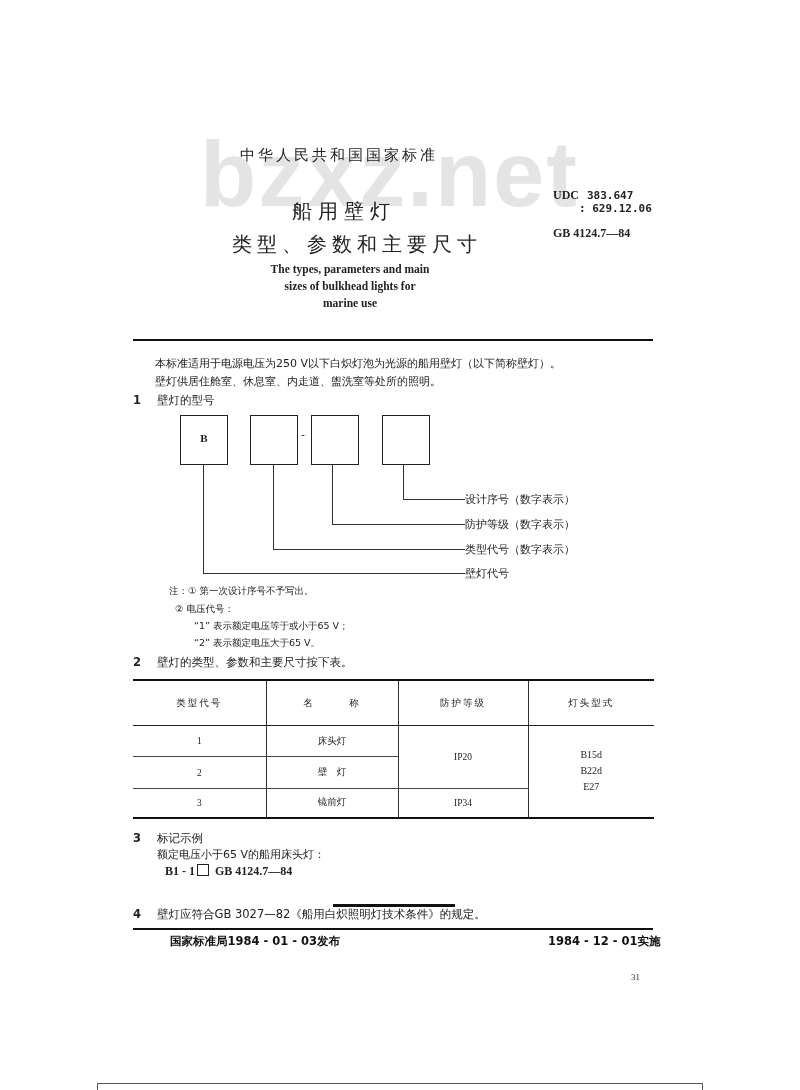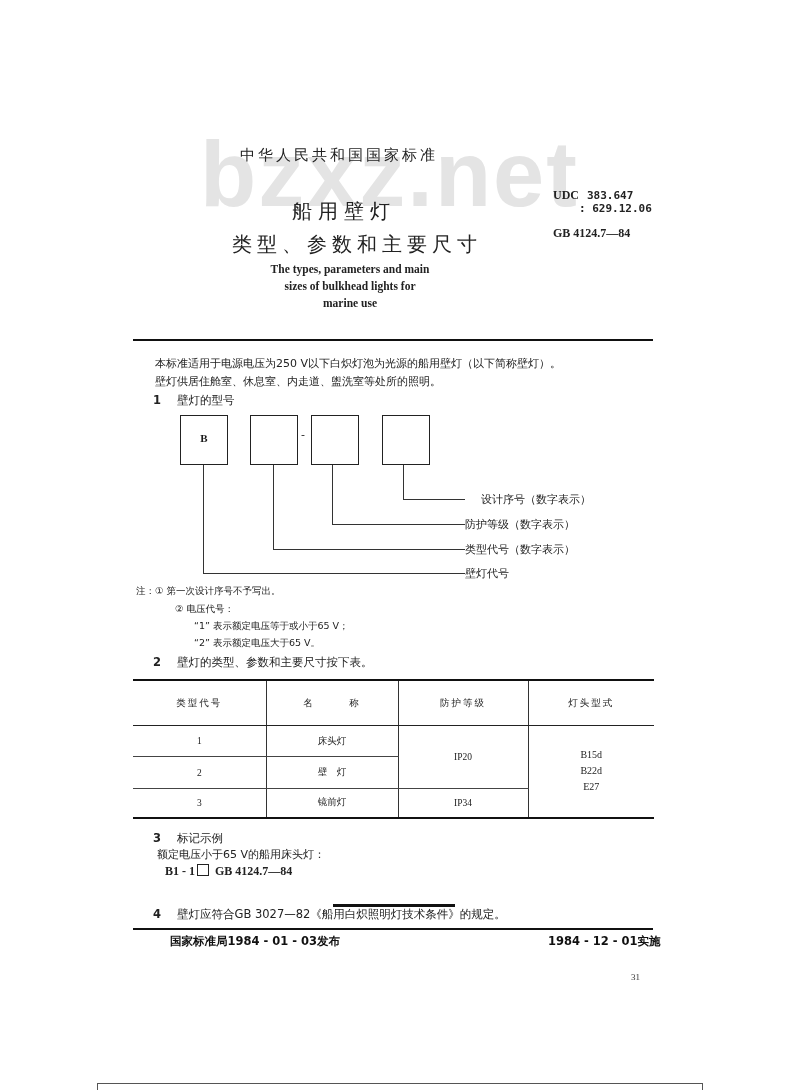--- a/index.html
+++ b/index.html
@@ -12,21 +12,21 @@
   .title1 { left:292px; top:198px; font-size:20px; letter-spacing:6px; color:#222; }
   .title2 { left:232px; top:231px; font-size:20px; letter-spacing:5px; color:#222; }
   .udc { left:553px; top:188px; font-family:"Liberation Serif", serif; font-weight:bold; font-size:12px; color:#222; }
   .udc-num { font-family:"DejaVu Sans Mono", monospace; font-size:11px; margin-left:8px; }
   .udc2 { left:579px; top:202px; font-family:"DejaVu Sans Mono", monospace; font-weight:bold; font-size:11px; color:#222; }
   .gb { left:553px; top:226px; font-family:"Liberation Serif", serif; font-weight:bold; font-size:12px; color:#222; }
   .en-title { left:250px; top:261px; width:200px; text-align:center; font-family:"Liberation Serif", serif;
               font-weight:bold; font-size:11.5px; line-height:17px; color:#222; }
   .rule { background:#111; height:2px; }
   .para { font-size:11px; color:#222; white-space:nowrap; }
-  .sec { font-size:11.5px; color:#222; white-space:nowrap;margin-left:20px; }
+  .sec { font-size:11.5px; color:#222; white-space:nowrap; }
   .sec .num { display:inline-block; width:24px; font-weight:bold; }
   .box { border:1.5px solid #222; box-sizing:border-box; background:#fff; }
   .box-b { font-family:"Liberation Serif", serif; font-weight:bold; font-size:11px; text-align:center; line-height:44px; }
   .line { background:#333; }
   .diag-label { font-size:11px; color:#222; white-space:nowrap; }
   .note { font-size:9.5px; color:#222; white-space:nowrap; }
   table.spec { position:absolute; left:133px; top:679px; width:521px; border-collapse:collapse; font-size:9.5px; color:#222; }
   table.spec td { border-left:1.5px solid #333; text-align:center; padding:0; }
   table.spec tr td:first-child { border-left:none; }
   table.spec tr.hdr td { height:44px; border-top:2.5px solid #111; border-bottom:1.5px solid #222; letter-spacing:2px; }
@@ -79,26 +79,26 @@
 
 <div class="abs line" style="left:403px; top:465px; width:1px; height:35px;"></div>
 <div class="abs line" style="left:403px; top:499px; width:62px; height:1px;"></div>
 <div class="abs line" style="left:332px; top:465px; width:1px; height:60px;"></div>
 <div class="abs line" style="left:332px; top:524px; width:133px; height:1px;"></div>
 <div class="abs line" style="left:273px; top:465px; width:1px; height:85px;"></div>
 <div class="abs line" style="left:273px; top:549px; width:192px; height:1px;"></div>
 <div class="abs line" style="left:203px; top:465px; width:1px; height:109px;"></div>
 <div class="abs line" style="left:203px; top:573px; width:262px; height:1px;"></div>
 
-<div class="abs diag-label" style="left:465px; top:492px;margin-left:16px;">设计序号（数字表示）</div>
+<div class="abs diag-label" style="left:465px; top:492px;">设计序号（数字表示）</div>
 <div class="abs diag-label" style="left:465px; top:517px;">防护等级（数字表示）</div>
 <div class="abs diag-label" style="left:465px; top:542px;">类型代号（数字表示）</div>
 <div class="abs diag-label" style="left:465px; top:566px;">壁灯代号</div>
 
-<div class="abs note" style="left:136px; top:585px;">
+<div class="abs note" style="left:169px; top:585px;">
   <span>注：</span><span>① 第一次设计序号不予写出。</span>
 </div>
 <div class="abs note" style="left:175px; top:603px;">② 电压代号：</div>
 <div class="abs note" style="left:194px; top:620px;">“1” 表示额定电压等于或小于65 V；</div>
 <div class="abs note" style="left:194px; top:637px;">“2” 表示额定电压大于65 V。</div>
 
 <div class="abs sec" style="left:133px; top:655px;">
   <span class="num">2</span><span>壁灯的类型、参数和主要尺寸按下表。</span>
 </div>
 

